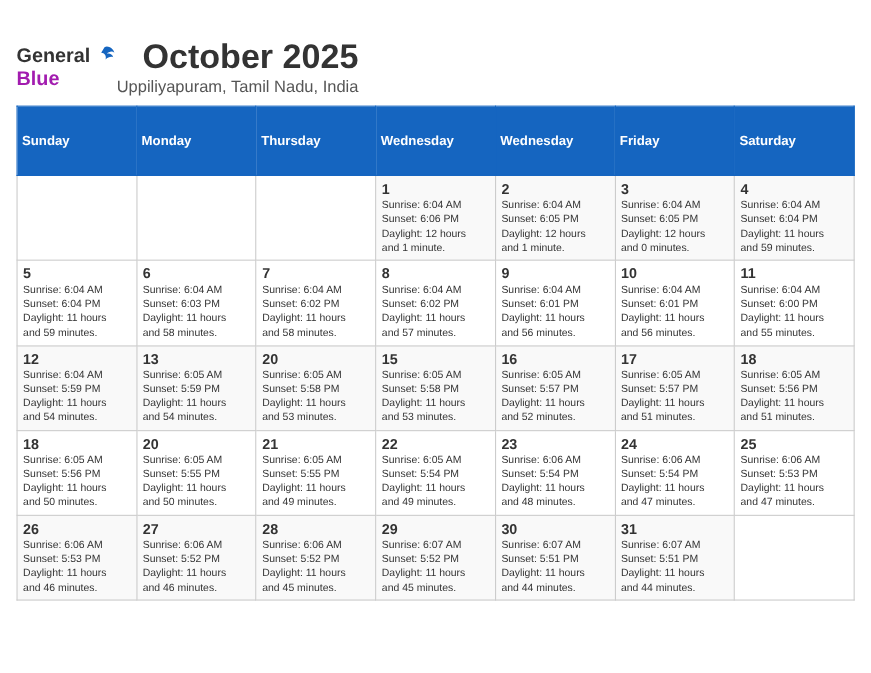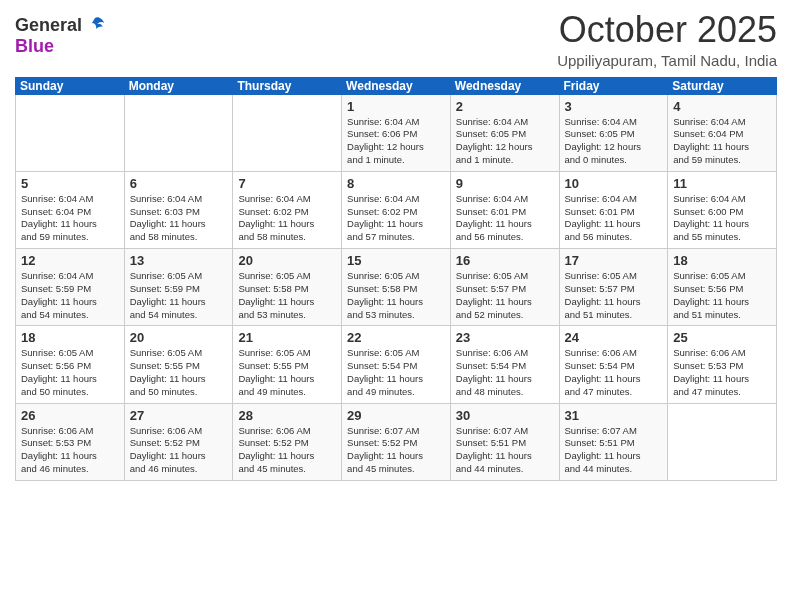--- a/index.html
+++ b/index.html
@@ -6,22 +6,22 @@
     body {
       font-family: Arial, sans-serif;
       background: #fff;
       width: 792px;
       min-height: 612px;
       padding: 10px 15px 15px 15px;
     }
     .header {
       display: flex;
       align-items: flex-start;
-      justify-content: space-between;
       margin-bottom: 8px;
+      margin-top: 25px;
     }
     .logo {
       display: flex;
       align-items: center;
       margin-top: 5px;
     }
     .logo-text {
       font-size: 18px;
       font-weight: bold;
       line-height: 1.1;
@@ -30,41 +30,41 @@
     .logo-blue { color: #a21caf; }
     .logo-icon {
       width: 22px;
       height: 22px;
       margin-left: 2px;
     }
     .title-block {
       text-align: right;
     }
     .month-title {
-      font-size: 36px;
-      font-weight: normal;
+      font-size: 31px;
+      font-weight: bold;
       color: #333;
       line-height: 1.1;
     }
     .location {
       font-size: 15px;
       color: #555;
       margin-top: 2px;
     }
     .calendar {
       width: 100%;
       border-collapse: collapse;
       border: 1px solid #ccc;
     }
     .calendar th {
       background: #1565c0;
       color: #fff;
       font-size: 12px;
       font-weight: bold;
-      padding: 1px 4px;
+      padding: 24px 4px;
       text-align: left;
       border: 1px solid #1565c0;
     }
     .calendar td {
       vertical-align: top;
       border: 1px solid #ccc;
       padding: 4px 5px;
       width: 14.28%;
       min-height: 80px;
       font-size: 10px;

